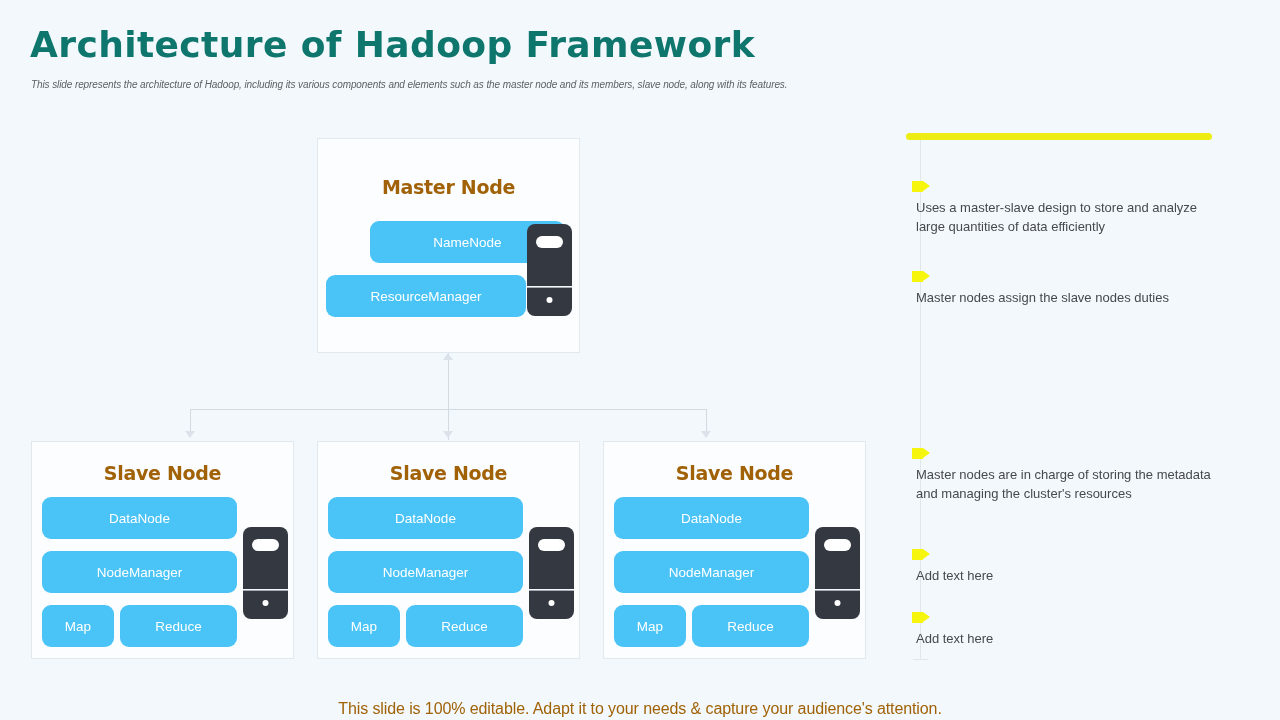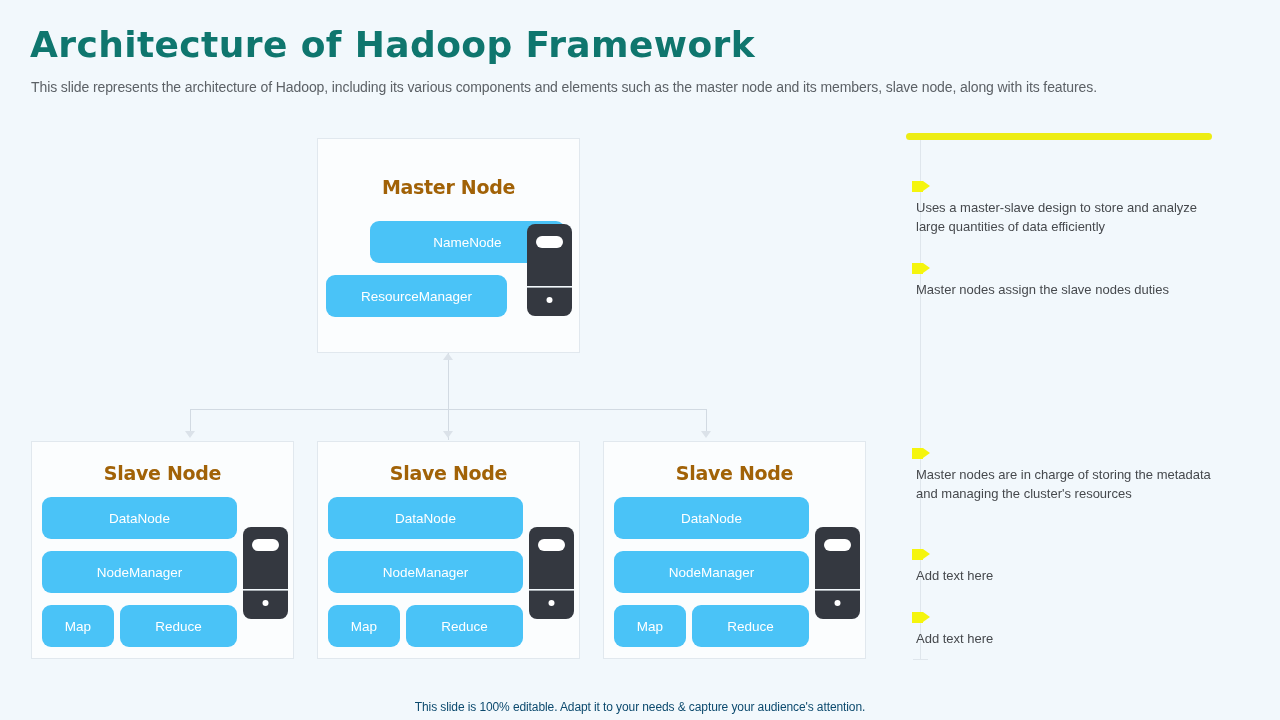--- a/index.html
+++ b/index.html
@@ -29,24 +29,25 @@
     font-weight: 700;
     letter-spacing: 0.4px;
     color: #0f766e;
     font-family: "DejaVu Sans", sans-serif;
     white-space: nowrap;
   }
   .page-subtitle {
     position: absolute;
     left: 31px;
     top: 79px;
-    font-size: 14px;
+    font-size: 10px;
     color: #5c6166;
     letter-spacing: -0.1px;
     white-space: nowrap;
+    font-style: italic;
   }
 
   
   .node-box {
     position: absolute;
     background: #fbfdfe;
     border: 1px solid #e1e8ee;
     box-sizing: border-box;
   }
   .node-title {
@@ -159,22 +160,22 @@
     width: 300px;
   }
 
   
   .footer-note {
     position: absolute;
     left: 0;
     right: 0;
     top: 700px;
     text-align: center;
-    font-size: 12px;
-    color: #0c4a6e;
+    font-size: 16px;
+    color: #a16207;
     letter-spacing: -0.1px;
   }
 </style>
 </head>
 <body>
 
 <div class="slide">
 
   <div class="page-title">Architecture of Hadoop Framework</div>
   <div class="page-subtitle">This slide represents the architecture of Hadoop, including its various components and elements such as the master node and its members, slave node, along with its features.</div>
@@ -185,21 +186,21 @@
   <div class="conn conn-v" style="left:190px; top:409px; height:23px;"></div>
   <div class="conn conn-v" style="left:706px; top:409px; height:23px;"></div>
   <div class="arrow-down" style="left:185px; top:431px;"></div>
   <div class="arrow-down" style="left:443px; top:431px;"></div>
   <div class="arrow-down" style="left:701px; top:431px;"></div>
 
   <div class="node-box" style="left:317px; top:138px; width:263px; height:215px;">
     <div class="node-title" style="top:37px;">Master Node</div>
 
     <div class="pill" style="left:8px; top:82px; width:195px; height:42px;margin-left:44px;">NameNode</div>
-    <div class="pill" style="left:8px; top:136px; width:181px; height:42px;">ResourceManager</div>
+    <div class="pill" style="left:8px; top:136px; width:200px; height:42px;">ResourceManager</div>
 
     <svg class="server-icon" style="left:209px; top:85px;" width="45" height="92" viewBox="0 0 45 92">
       <rect x="0" y="0" width="45" height="92" rx="8" fill="#343840"></rect>
       <rect x="9" y="12" width="27" height="12" rx="6" fill="#ffffff"></rect>
       <rect x="0" y="62" width="45" height="1.6" fill="#f2f8fc"></rect>
       <circle cx="22.5" cy="76" r="3" fill="#ffffff"></circle>
     </svg>
   </div>
 
   <div class="node-box" style="left:31px; top:441px; width:263px; height:218px;">
@@ -255,21 +256,21 @@
   <div class="rail-foot"></div>
 
   <div class="bullet" style="left:912px; top:178px;">
     <span class="bullet-marker">
         <span class="sq"></span>
         <span class="tri"></span>
       </span>
     <span class="bullet-text">Uses a master-slave design to store and analyze large quantities of data efficiently</span>
   </div>
 
-  <div class="bullet" style="left:912px; top:260px;">
+  <div class="bullet" style="left:912px; top:268px;">
     <span class="bullet-marker">
         <span class="sq"></span>
         <span class="tri"></span>
       </span>
     <span class="bullet-text">Master nodes assign the slave nodes duties</span>
   </div>
 
 
   <div class="bullet" style="left:912px; top:445px;">
     <span class="bullet-marker">

